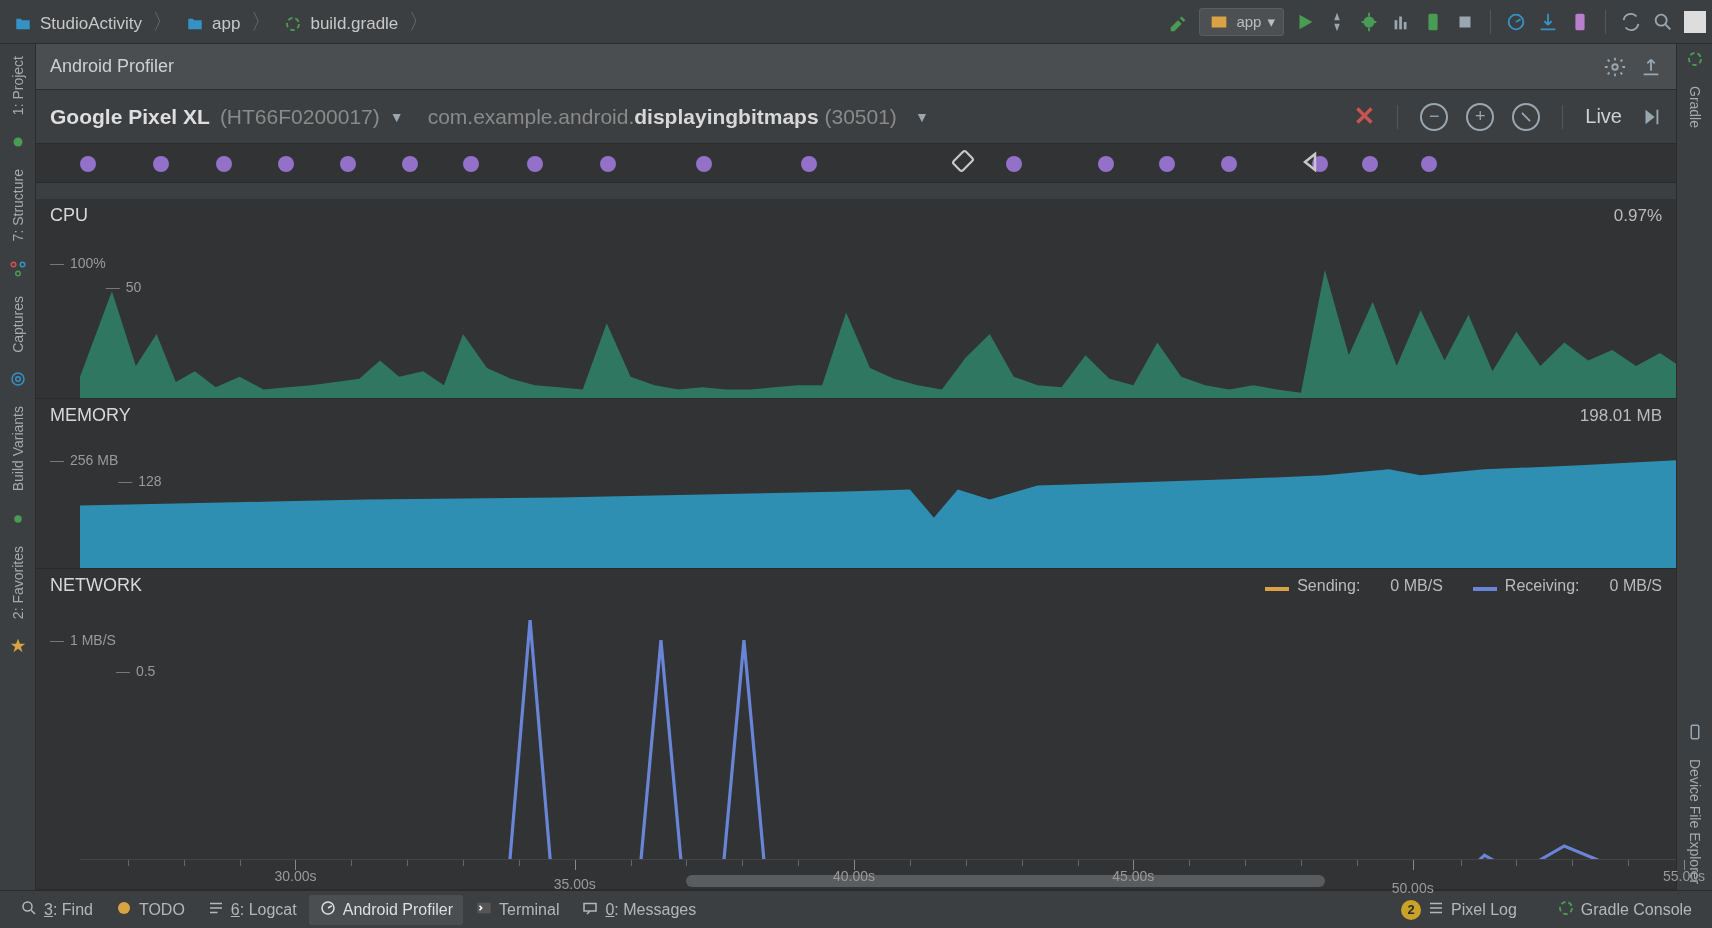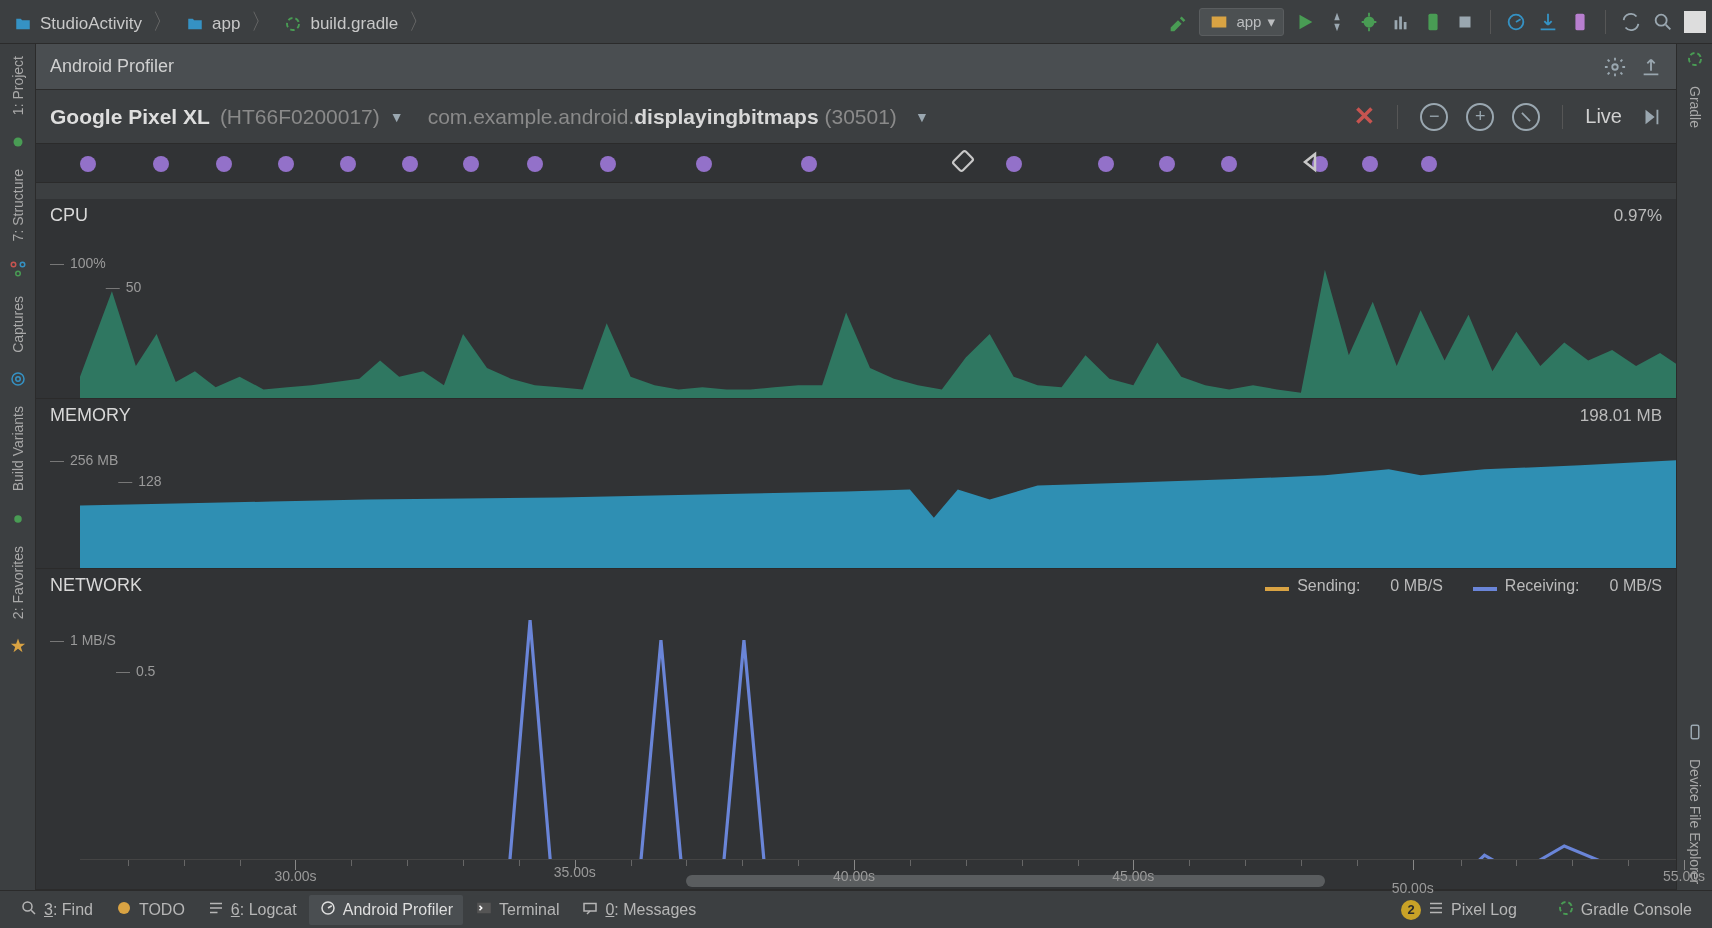--- a/index.html
+++ b/index.html
@@ -402,21 +402,21 @@
             </div>
 
           <div class="xaxis" id="xaxis" style="position:absolute;left:44px;right:0;bottom:0">
             <div class="xscroll" style="left:38%;width:40%"></div>
           <div class="major" style="left: 13.5%;"></div>
               <div class="tick" style="left: 13.5%; top: 8px;">30.00s</div>
               <div class="minor" style="left: 10%;"></div>
               <div class="minor" style="left: 6.5%;"></div>
               <div class="minor" style="left: 3%;"></div>
               <div class="major" style="left: 31%;"></div>
-              <div class="tick" style="left: 31%; top: 4px;">35.00s</div>
+              <div class="tick" style="left: 31%; top: 16px;">35.00s</div>
               <div class="minor" style="left: 27.5%;"></div>
               <div class="minor" style="left: 24%;"></div>
               <div class="minor" style="left: 20.5%;"></div>
               <div class="minor" style="left: 17%;"></div>
               <div class="major" style="left: 48.5%;"></div>
               <div class="tick" style="left: 48.5%; top: 8px;">40.00s</div>
               <div class="minor" style="left: 45%;"></div>
               <div class="minor" style="left: 41.5%;"></div>
               <div class="minor" style="left: 38%;"></div>
               <div class="minor" style="left: 34.5%;"></div>

